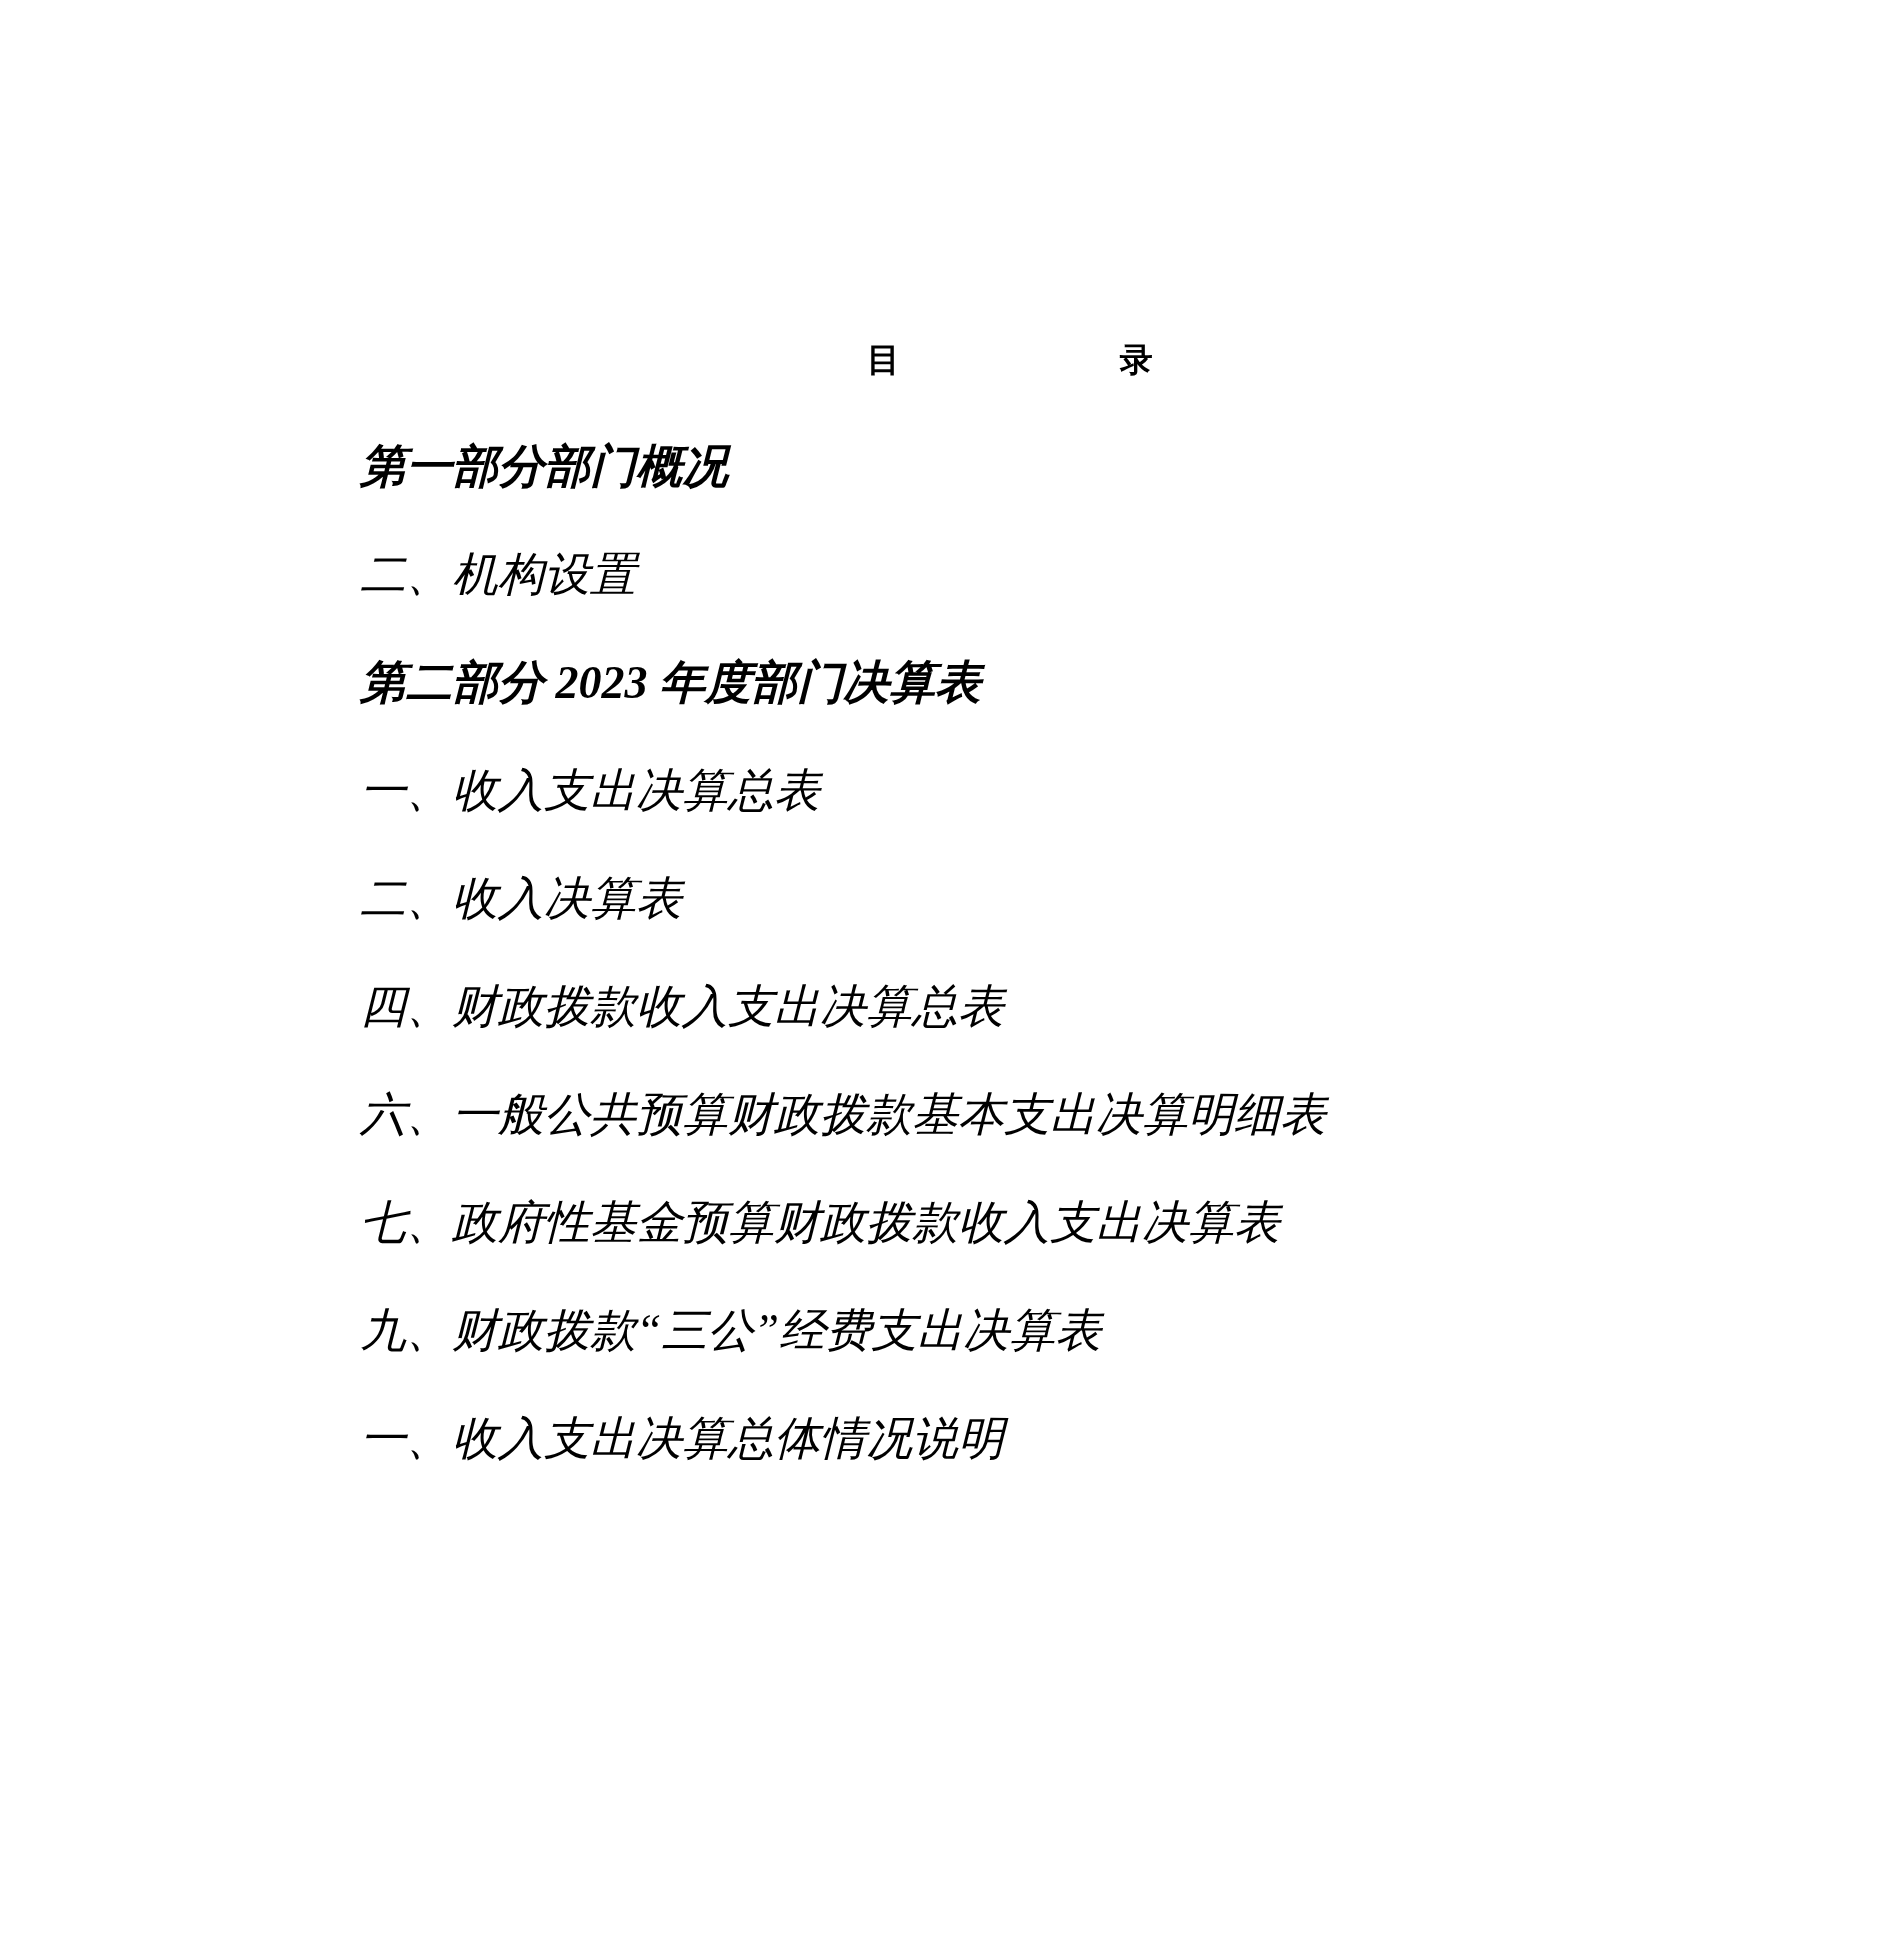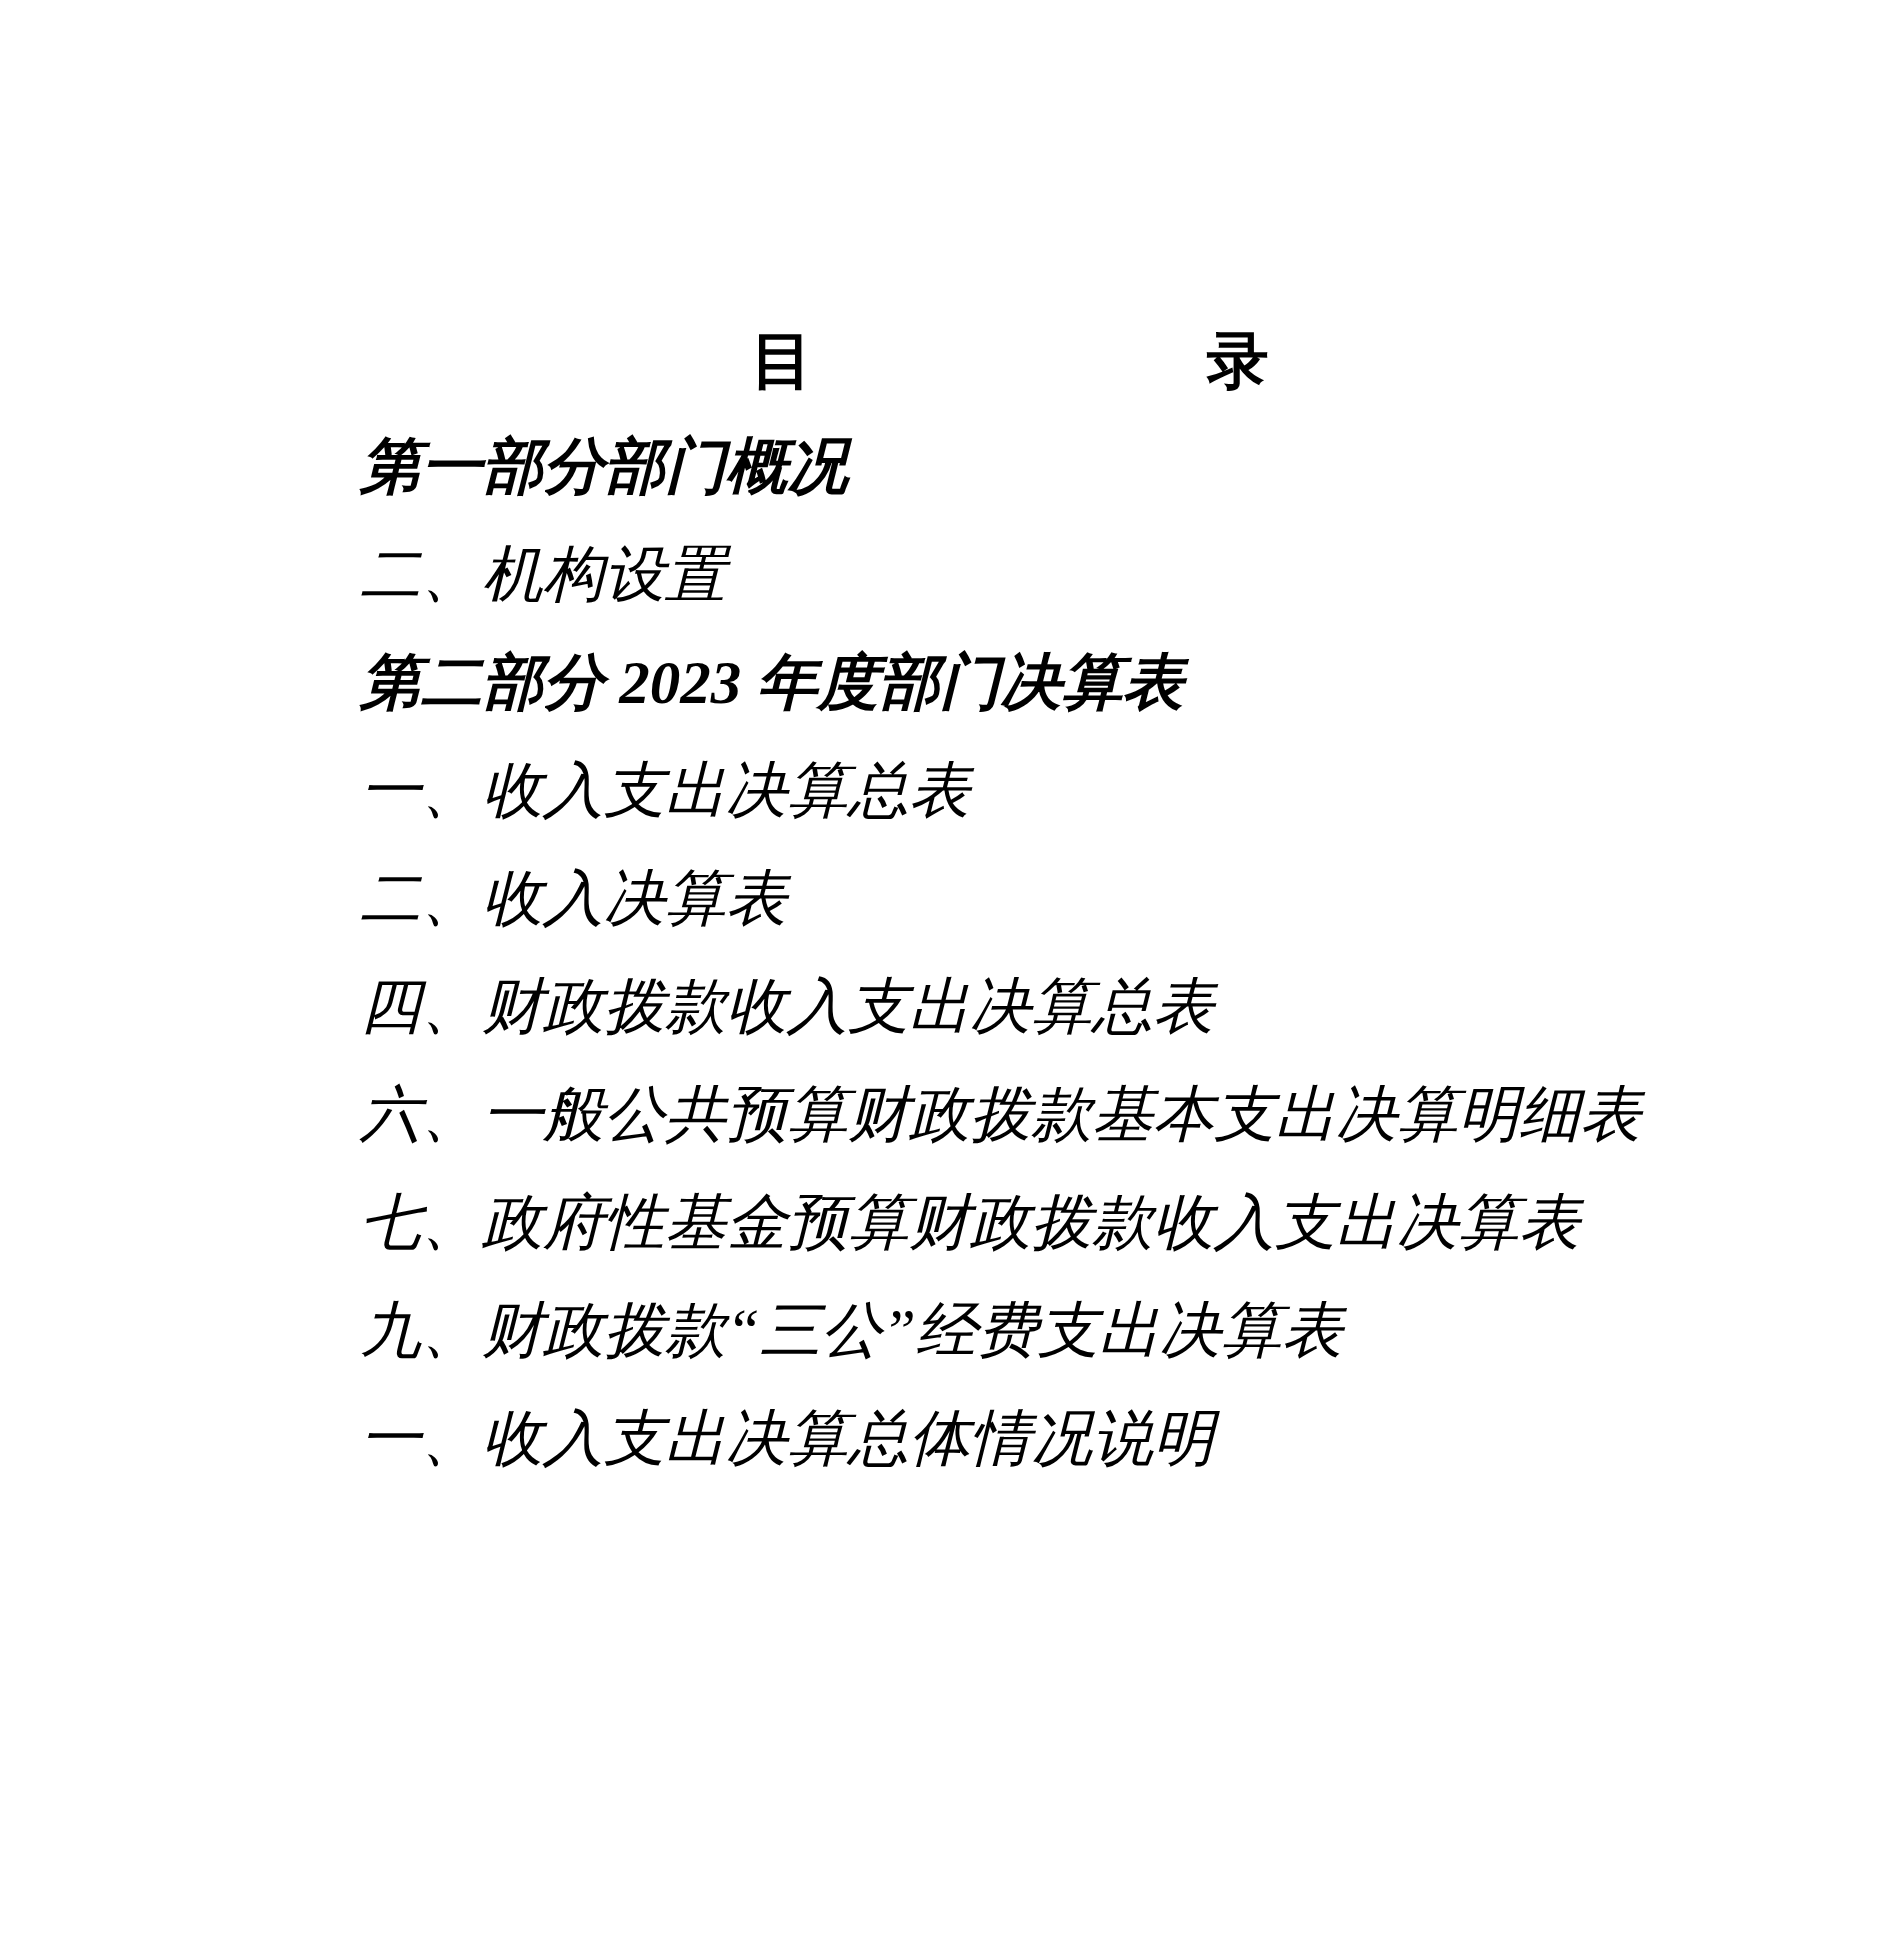--- a/index.html
+++ b/index.html
@@ -21,33 +21,33 @@
     padding: 308px 341px 0 360px;
     background: #ffffff;
     overflow: hidden;
   }
   .toc-title {
     height: 105px;
     display: flex;
     align-items: center;
     justify-content: center;
     padding-left: 108px;
-    font-size: 62px;
+    font-size: 33px;
     font-weight: 700;
     letter-spacing: 3.1px;
     white-space: pre;
   }
   .toc-list {
     display: block;
   }
   .toc-line {
     height: 108px;
     display: flex;
     align-items: center;
-    font-size: 61px;
+    font-size: 46px;
     white-space: pre;
   }
   .toc-line.section {
     font-weight: 700;
     font-style: italic;
   }
   .toc-line.item {
     font-weight: 400;
     font-style: italic;
   }

